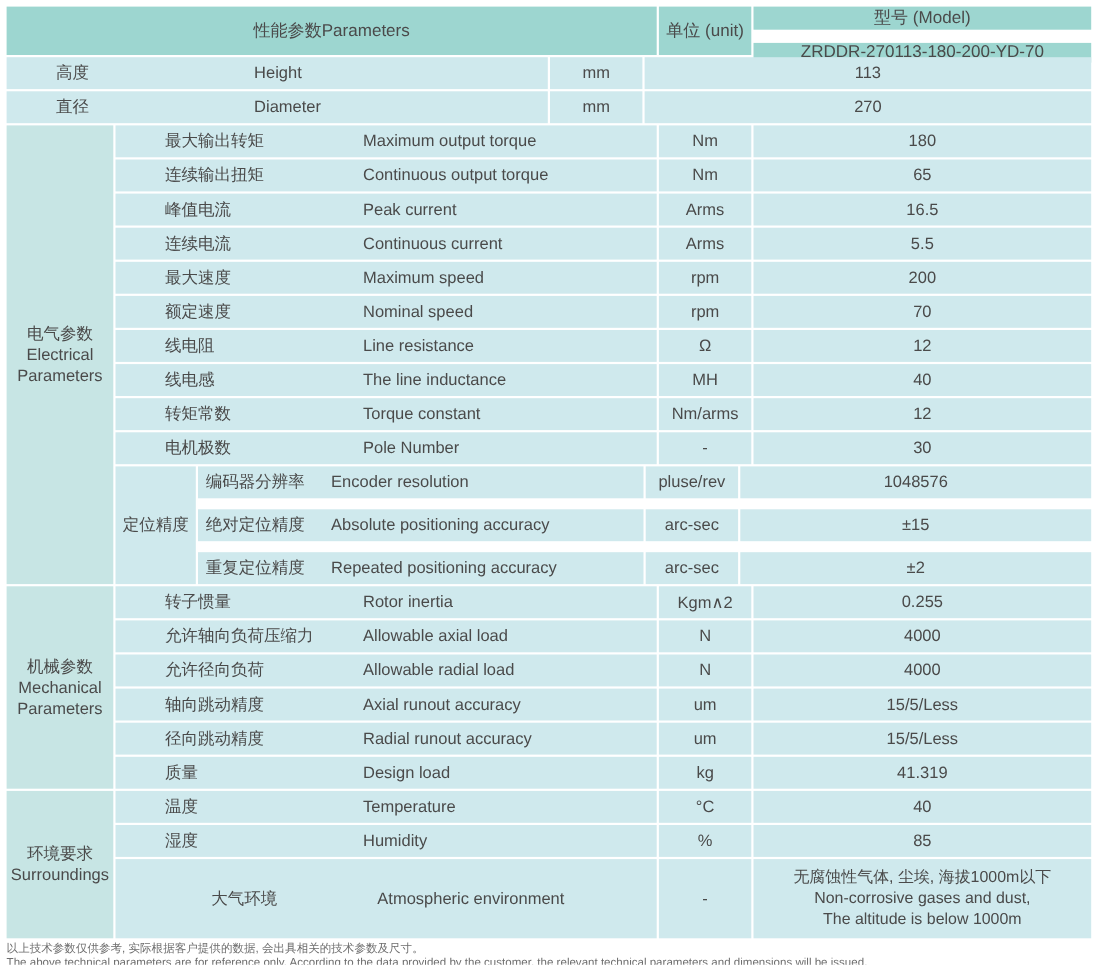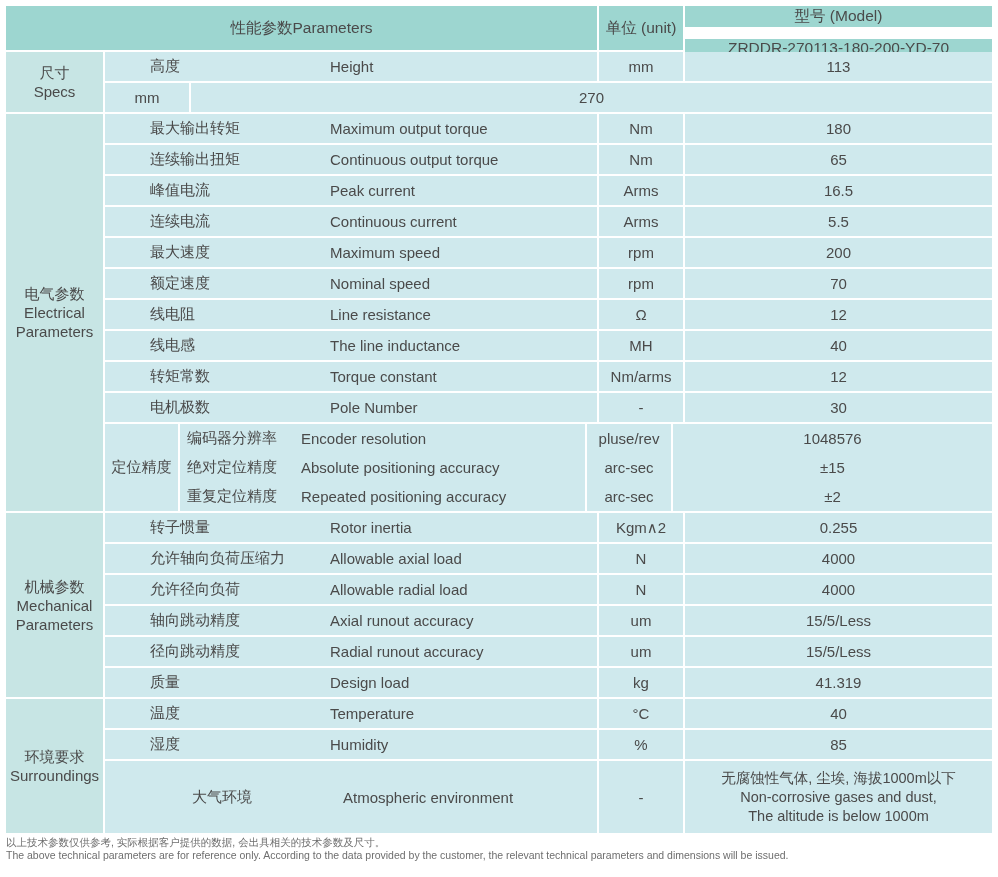--- a/index.html
+++ b/index.html
@@ -21,21 +21,21 @@
   .row{display:flex;gap:2px;height:29px;}
   .name{width:492px;font-size:15px;gap:17px;}
   .name .cn{display:inline-block;width:163px;padding-left:45px;white-space:nowrap;}
   .name .cn.center{width:208px;padding-left:13px;text-align:center;}
   .name .en{flex:1;white-space:nowrap;}
   .ucell{width:84px;justify-content:center;font-size:15px;}
   .vcell{flex:1;justify-content:center;font-size:15px;}
   
   .subblock{display:flex;gap:2px;}
   .sglabel{width:73px;justify-content:center;font-size:15px;}
-  .subrows{flex:1;display:flex;flex-direction:column;gap:0;}
+  .subrows{flex:1;display:flex;flex-direction:column;gap:10px;}
   .subrow{display:flex;gap:2px;height:29px;}
   .name2{width:405px;font-size:15px;}
   .name2 .cn2{display:inline-block;width:114px;padding-left:7px;white-space:nowrap;}
   .name2 .en{flex:1;white-space:nowrap;}
   
   .row.tall{height:72px;}
   .vcell.multi{flex-direction:column;justify-content:center;line-height:19px;text-align:center;font-size:14.5px;}
   
   .footer{padding:3px 0 0 0;}
   .fline{font-size:10.5px;line-height:13px;color:#6e6e6e;}
@@ -49,34 +49,34 @@
     <div class="hrow">
       <div class="cell hd params-hd">性能参数Parameters</div>
       <div class="cell hd unit-hd">单位 (unit)</div>
       <div class="model-col">
         <div class="cell hd">型号 (Model)</div>
         <div class="cell hd">ZRDDR-270113-180-200-YD-70</div>
       </div>
     </div>
 
     <div class="grow">
-      <div class="cell gcell">
-        <div>尺寸</div>
-        <div>Specs</div>
-      </div>
       <div class="rows">
         <div class="row">
           <div class="cell name">
               <span class="cn">高度</span>
               <span class="en">Height</span>
             </div>
           <div class="cell ucell">mm</div>
           <div class="cell vcell">113</div>
         </div>
         <div class="row">
+          <div class="cell name">
+              <span class="cn">直径</span>
+              <span class="en">Diameter</span>
+            </div>
           <div class="cell ucell">mm</div>
           <div class="cell vcell">270</div>
         </div>
       </div>
     </div>
 
     <div class="grow">
       <div class="cell gcell">
         <div>电气参数</div>
         <div>Electrical Parameters</div>

